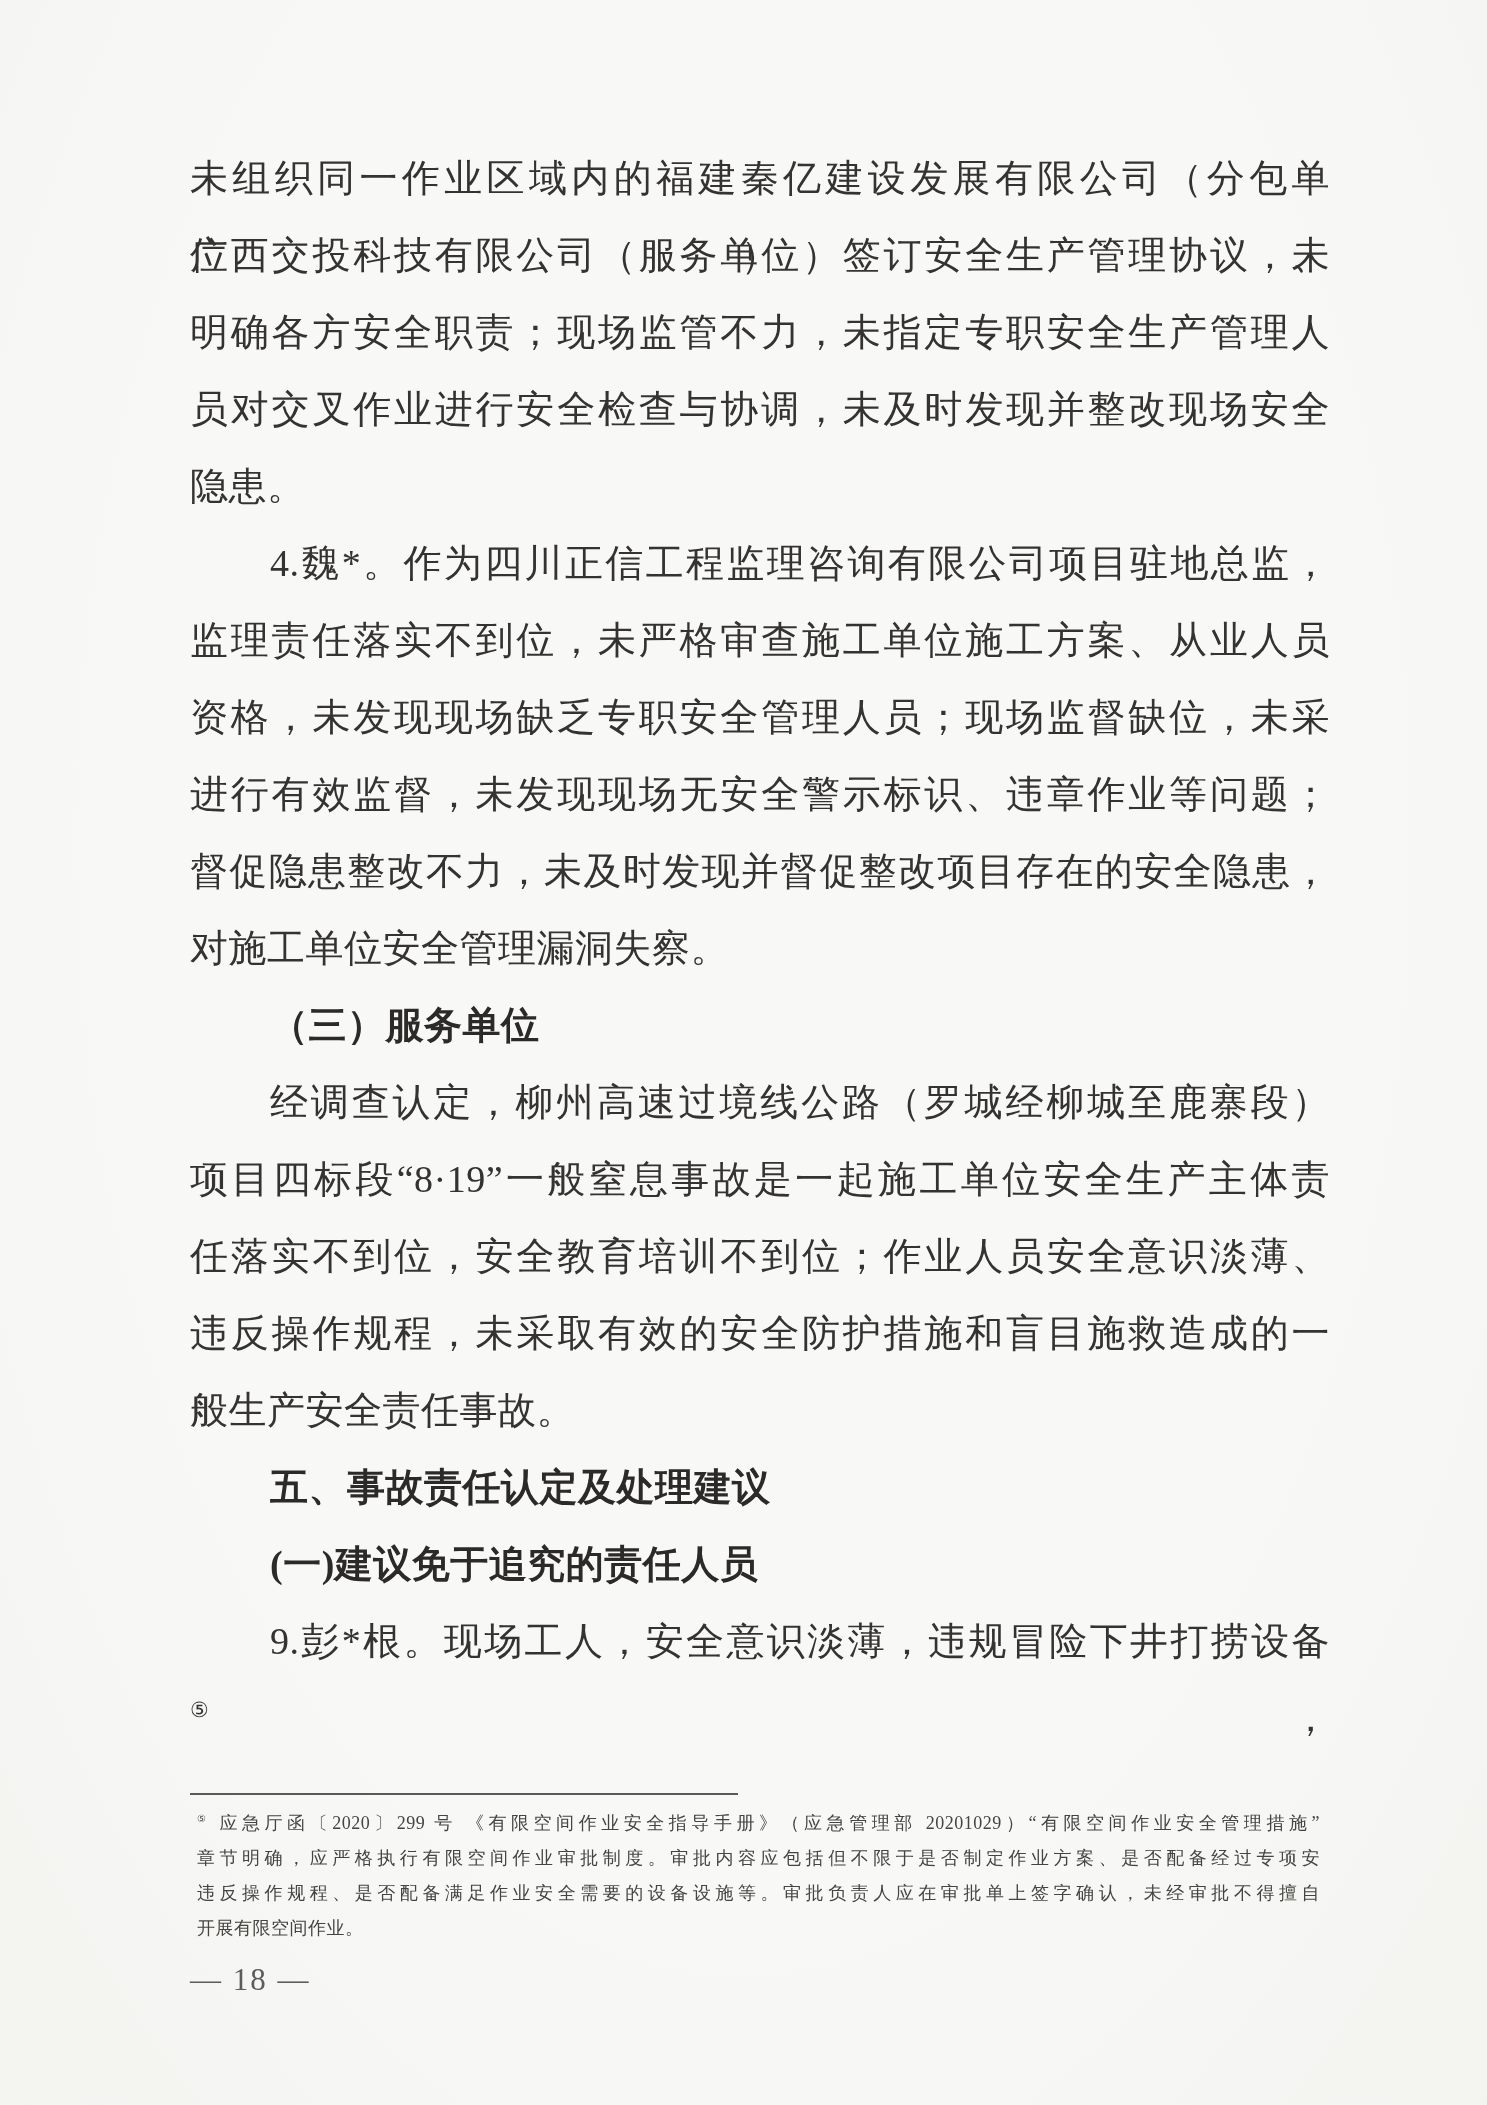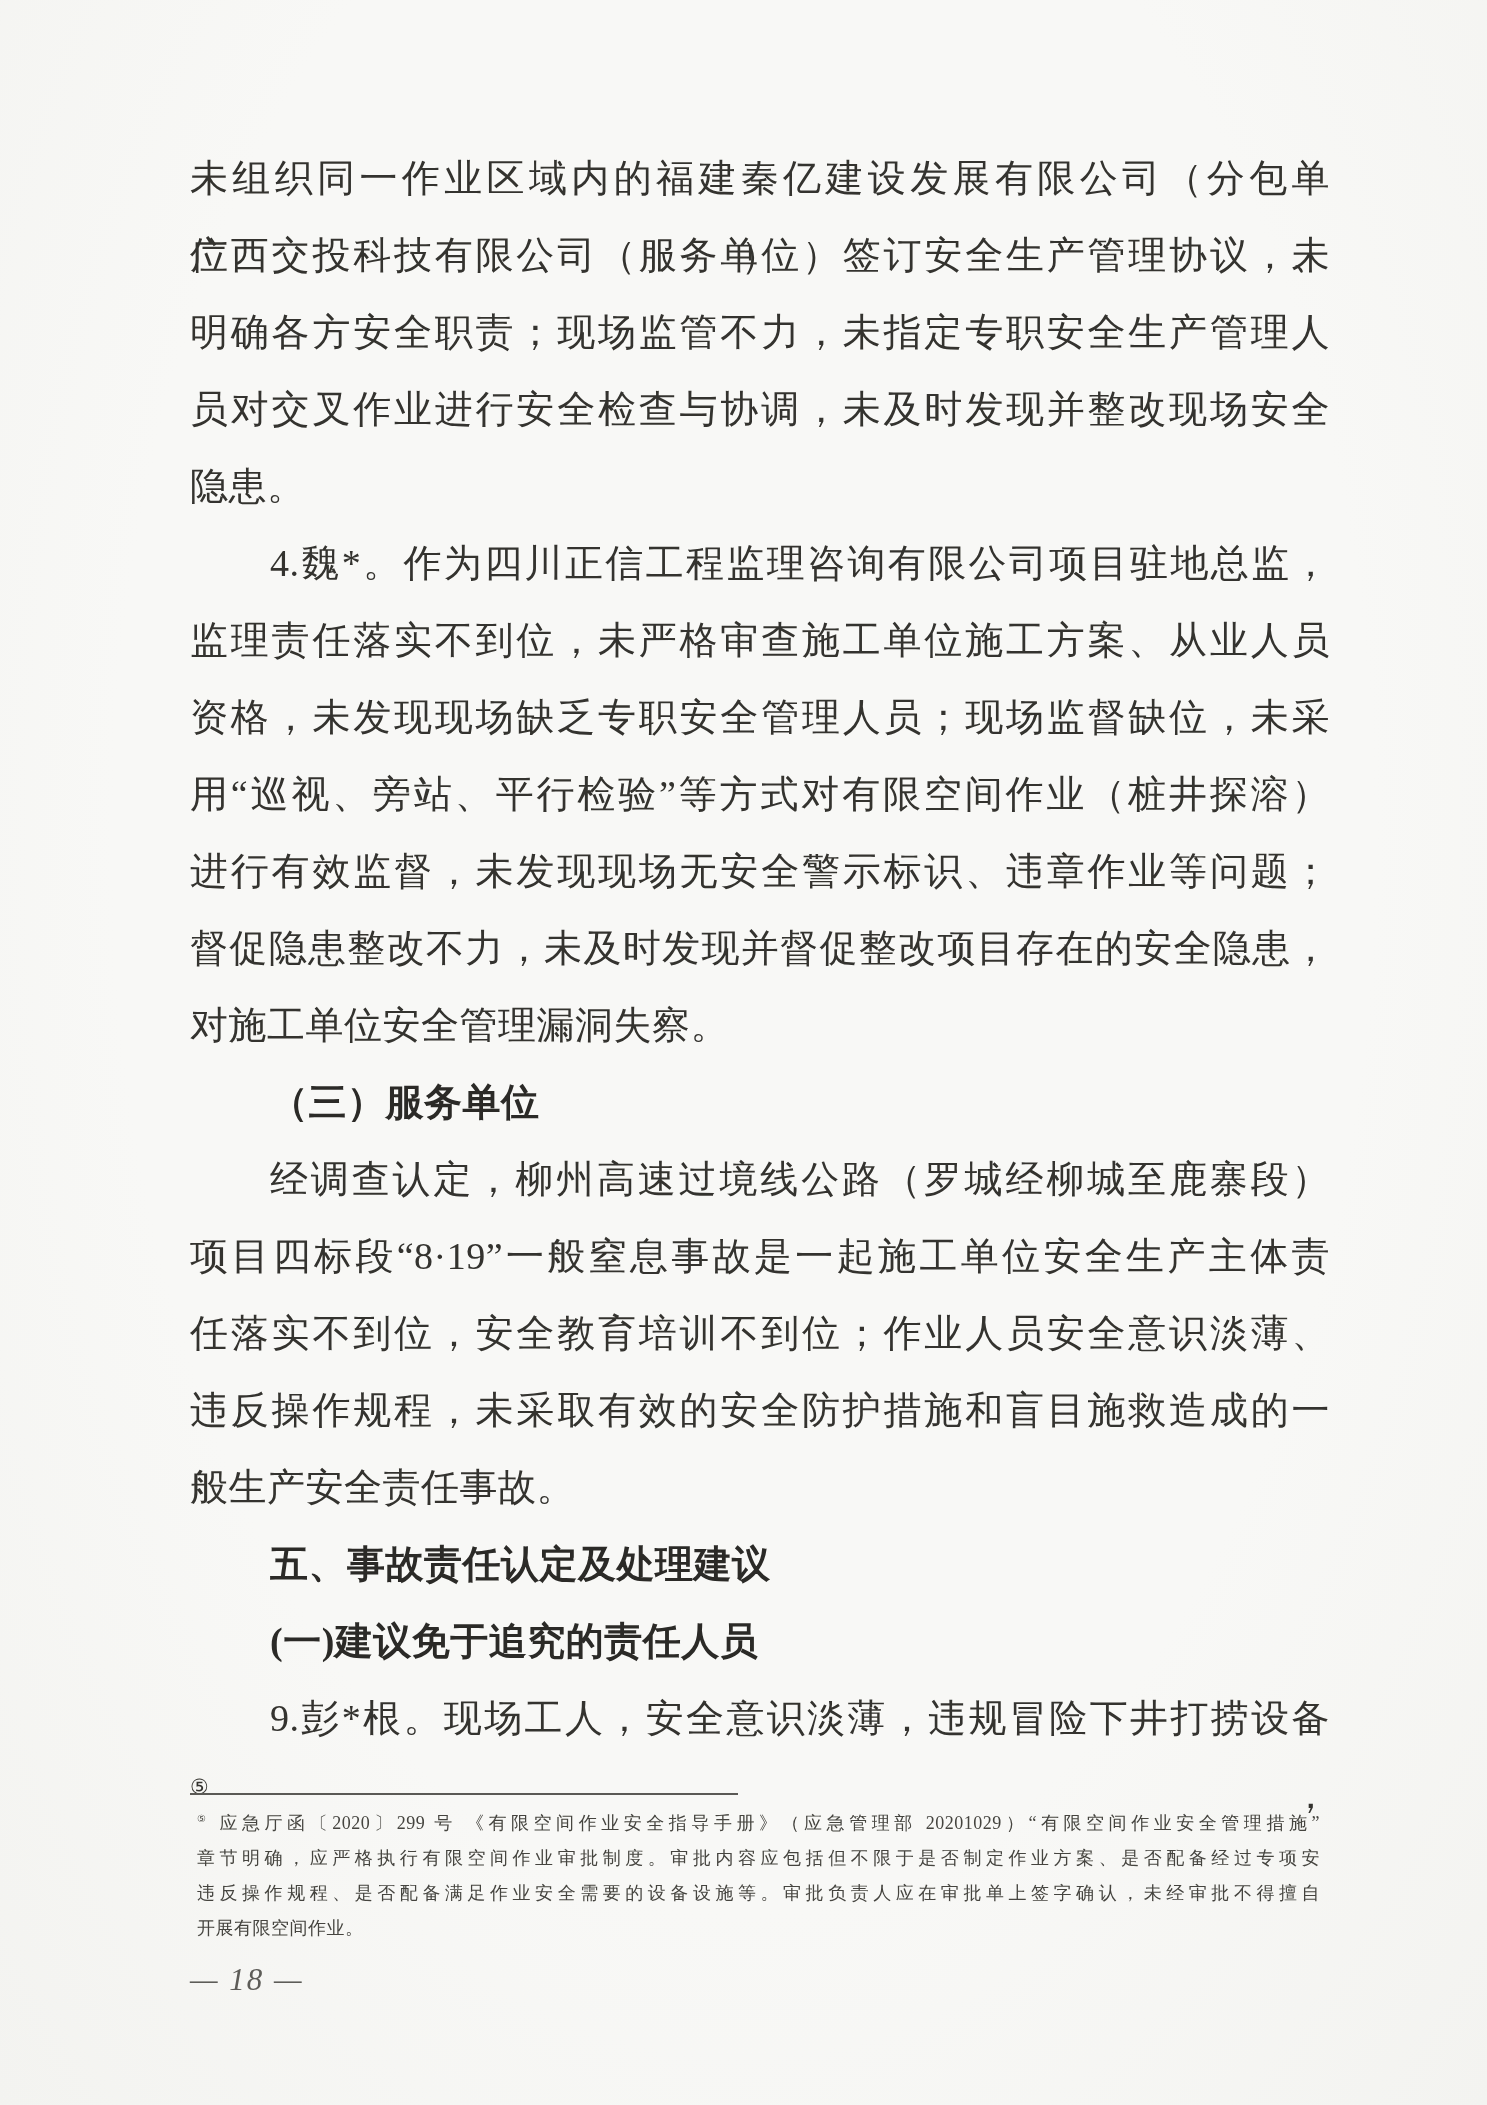--- a/index.html
+++ b/index.html
@@ -53,37 +53,35 @@
     letter-spacing:0.5px;
     color:#45443f;
     margin-left:7px;
   }
   .page-number{
     position:absolute;
     left:190px;top:1962px;
     font-size:31px;
     letter-spacing:2px;
     color:#5d5c58;
-    font-style:italic;
   }
 </style>
 </head>
 <body>
 
 <div class="sheet">
   <div class="body-text">
       <div class="line justify"><span>未组织同一作业区域内的福建秦亿建设发展有限公司（分包单位）、</span></div>
       <div class="line justify"><span>广西交投科技有限公司（服务单位）签订安全生产管理协议，未</span></div>
       <div class="line justify"><span>明确各方安全职责；现场监管不力，未指定专职安全生产管理人</span></div>
       <div class="line justify"><span>员对交叉作业进行安全检查与协调，未及时发现并整改现场安全</span></div>
       <div class="line"><span>隐患。</span></div>
       <div class="line justify indent"><span class="b">4.魏*。</span><span>作为四川正信工程监理咨询有限公司项目驻地总监，</span></div>
       <div class="line justify"><span>监理责任落实不到位，未严格审查施工单位施工方案、从业人员</span></div>
       <div class="line justify"><span>资格，未发现现场缺乏专职安全管理人员；现场监督缺位，未采</span></div>
-      <div class="line justify"><span>用“巡视、旁站、平行检验”等方式对有限空间作业（桩井探溶）</span></div>
       <div class="line justify"><span>进行有效监督，未发现现场无安全警示标识、违章作业等问题；</span></div>
       <div class="line justify"><span>督促隐患整改不力，未及时发现并督促整改项目存在的安全隐患，</span></div>
       <div class="line"><span>对施工单位安全管理漏洞失察。</span></div>
       <div class="line indent bold"><span>（三）服务单位</span></div>
       <div class="line justify indent"><span>经调查认定，柳州高速过境线公路（罗城经柳城至鹿寨段）</span></div>
       <div class="line justify"><span>项目四标段“8·19”一般窒息事故是一起施工单位安全生产主体责</span></div>
       <div class="line justify"><span>任落实不到位，安全教育培训不到位；作业人员安全意识淡薄、</span></div>
       <div class="line justify"><span>违反操作规程，未采取有效的安全防护措施和盲目施救造成的一</span></div>
       <div class="line"><span>般生产安全责任事故。</span></div>
       <div class="line indent bold"><span>五、事故责任认定及处理建议</span></div>

